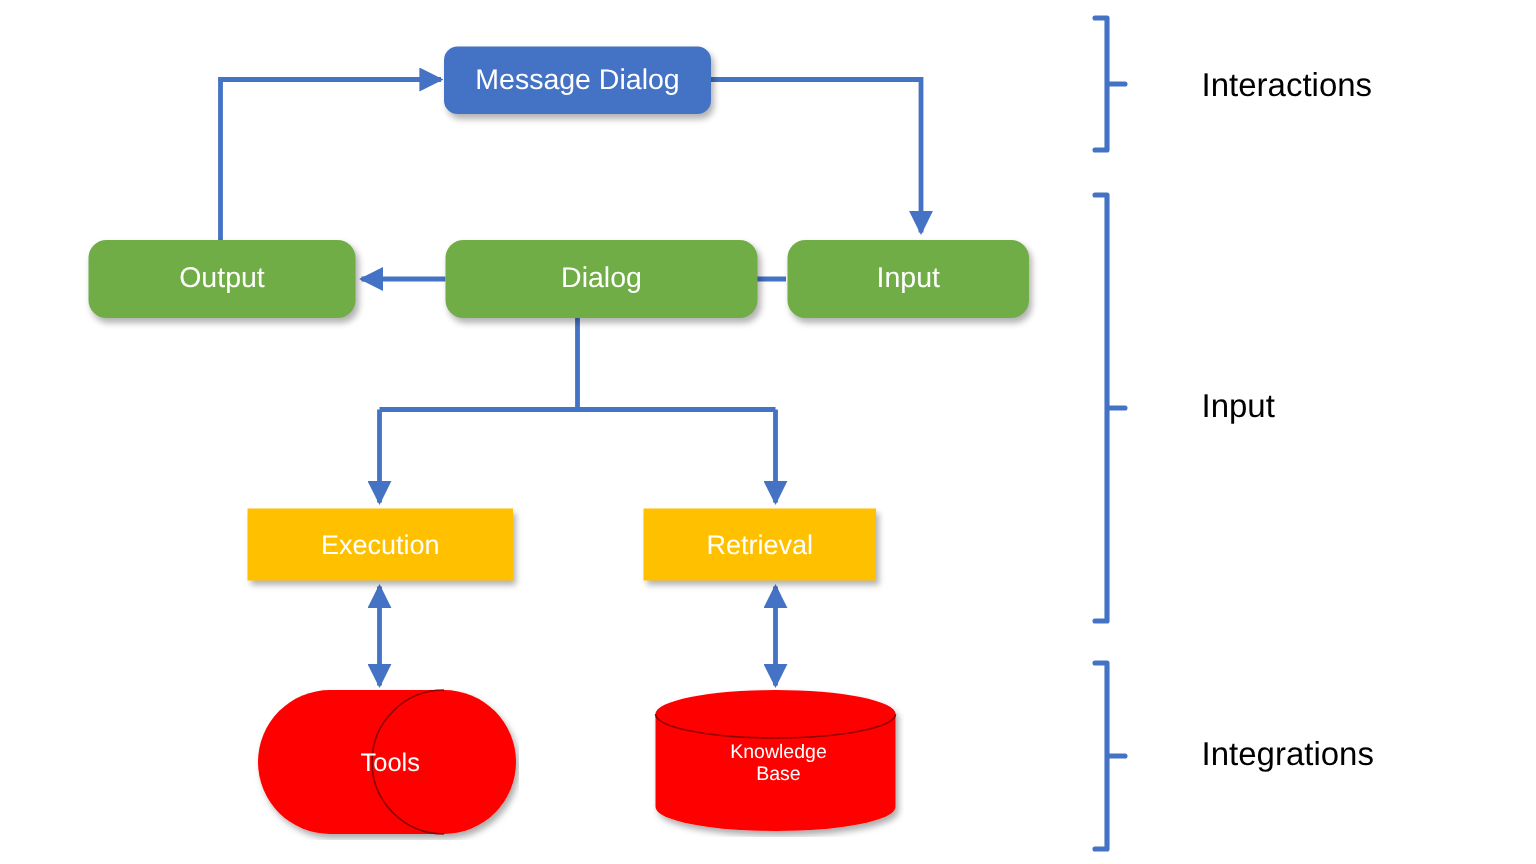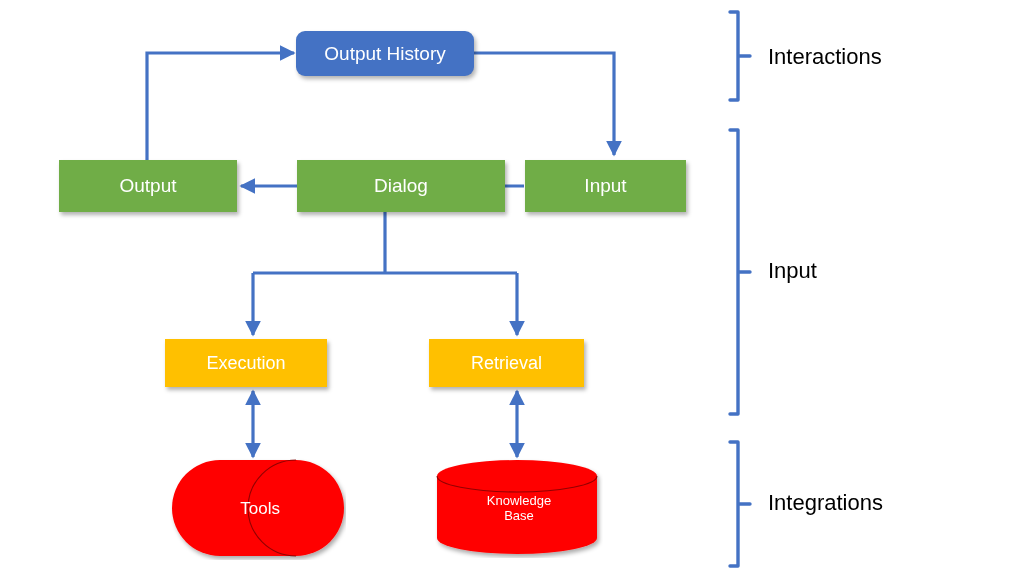--- a/index.html
+++ b/index.html
@@ -51,20 +51,21 @@
     border-radius: 9px;
     font-size: 19px;
     box-shadow: 2px 3px 4px rgba(0,0,0,0.30);
   }
 
   
   .node-green {
     background: #70ad47;
     font-size: 19px;
     box-shadow: 2px 3px 4px rgba(0,0,0,0.30);
+    border-radius: 12px;
   }
 
   
   .node-amber {
     background: #ffc000;
     font-size: 18px;
     box-shadow: 2px 3px 4px rgba(0,0,0,0.30);
   }
 
   
@@ -107,20 +108,21 @@
   }
   .bracket svg {
     display: block;
   }
   .group-label {
     position: absolute;
     color: #000000;
     font-size: 22px;
     white-space: nowrap;
     transform: translateY(-50%);
+    margin-left: 33px;
   }
 </style>
 </head>
 <body>
 
 <div id="stage">
 
   <svg id="connectors" viewBox="0 0 1024 576" width="1024" height="576" xmlns="http://www.w3.org/2000/svg">
     <defs>
       <marker id="arrow" viewBox="0 0 10 10" refX="9" refY="5" markerWidth="5" markerHeight="5" orient="auto-start-reverse">
@@ -149,36 +151,36 @@
       <path d="M 253 273 L 253 335" marker-end="url(#arrow)"></path>
       <path d="M 517 273 L 517 335" marker-end="url(#arrow)"></path>
 
       <path d="M 253 391 L 253 457" marker-end="url(#arrow)" marker-start="url(#arrowStart)"></path>
 
       <path d="M 517 391 L 517 457" marker-end="url(#arrow)" marker-start="url(#arrowStart)"></path>
     </g>
   </svg>
 
   <div class="node node-blue" style="left:296px; top:31px; width:178px; height:45px;">
-    <span class="node-label">Output History</span>
+    <span class="node-label">Message Dialog</span>
   </div>
 
   <div class="node node-green" style="left:59px; top:160px; width:178px; height:52px;">
     <span class="node-label">Output</span>
   </div>
 
   <div class="node node-green" style="left:297px; top:160px; width:208px; height:52px;">
     <span class="node-label">Dialog</span>
   </div>
 
   <div class="node node-green" style="left:525px; top:160px; width:161px; height:52px;">
     <span class="node-label">Input</span>
   </div>
 
-  <div class="node node-amber" style="left:165px; top:339px; width:162px; height:48px;">
+  <div class="node node-amber" style="left:165px; top:339px; width:177px; height:48px;">
     <span class="node-label">Execution</span>
   </div>
 
   <div class="node node-amber" style="left:429px; top:339px; width:155px; height:48px;">
     <span class="node-label">Retrieval</span>
   </div>
 
   <div class="node node-hcyl" style="left:170px; top:458px; width:176px; height:102px;">
     <svg class="hcyl-svg" viewBox="0 0 176 102" preserveAspectRatio="none">
       <g filter="url(#softShadow)">

